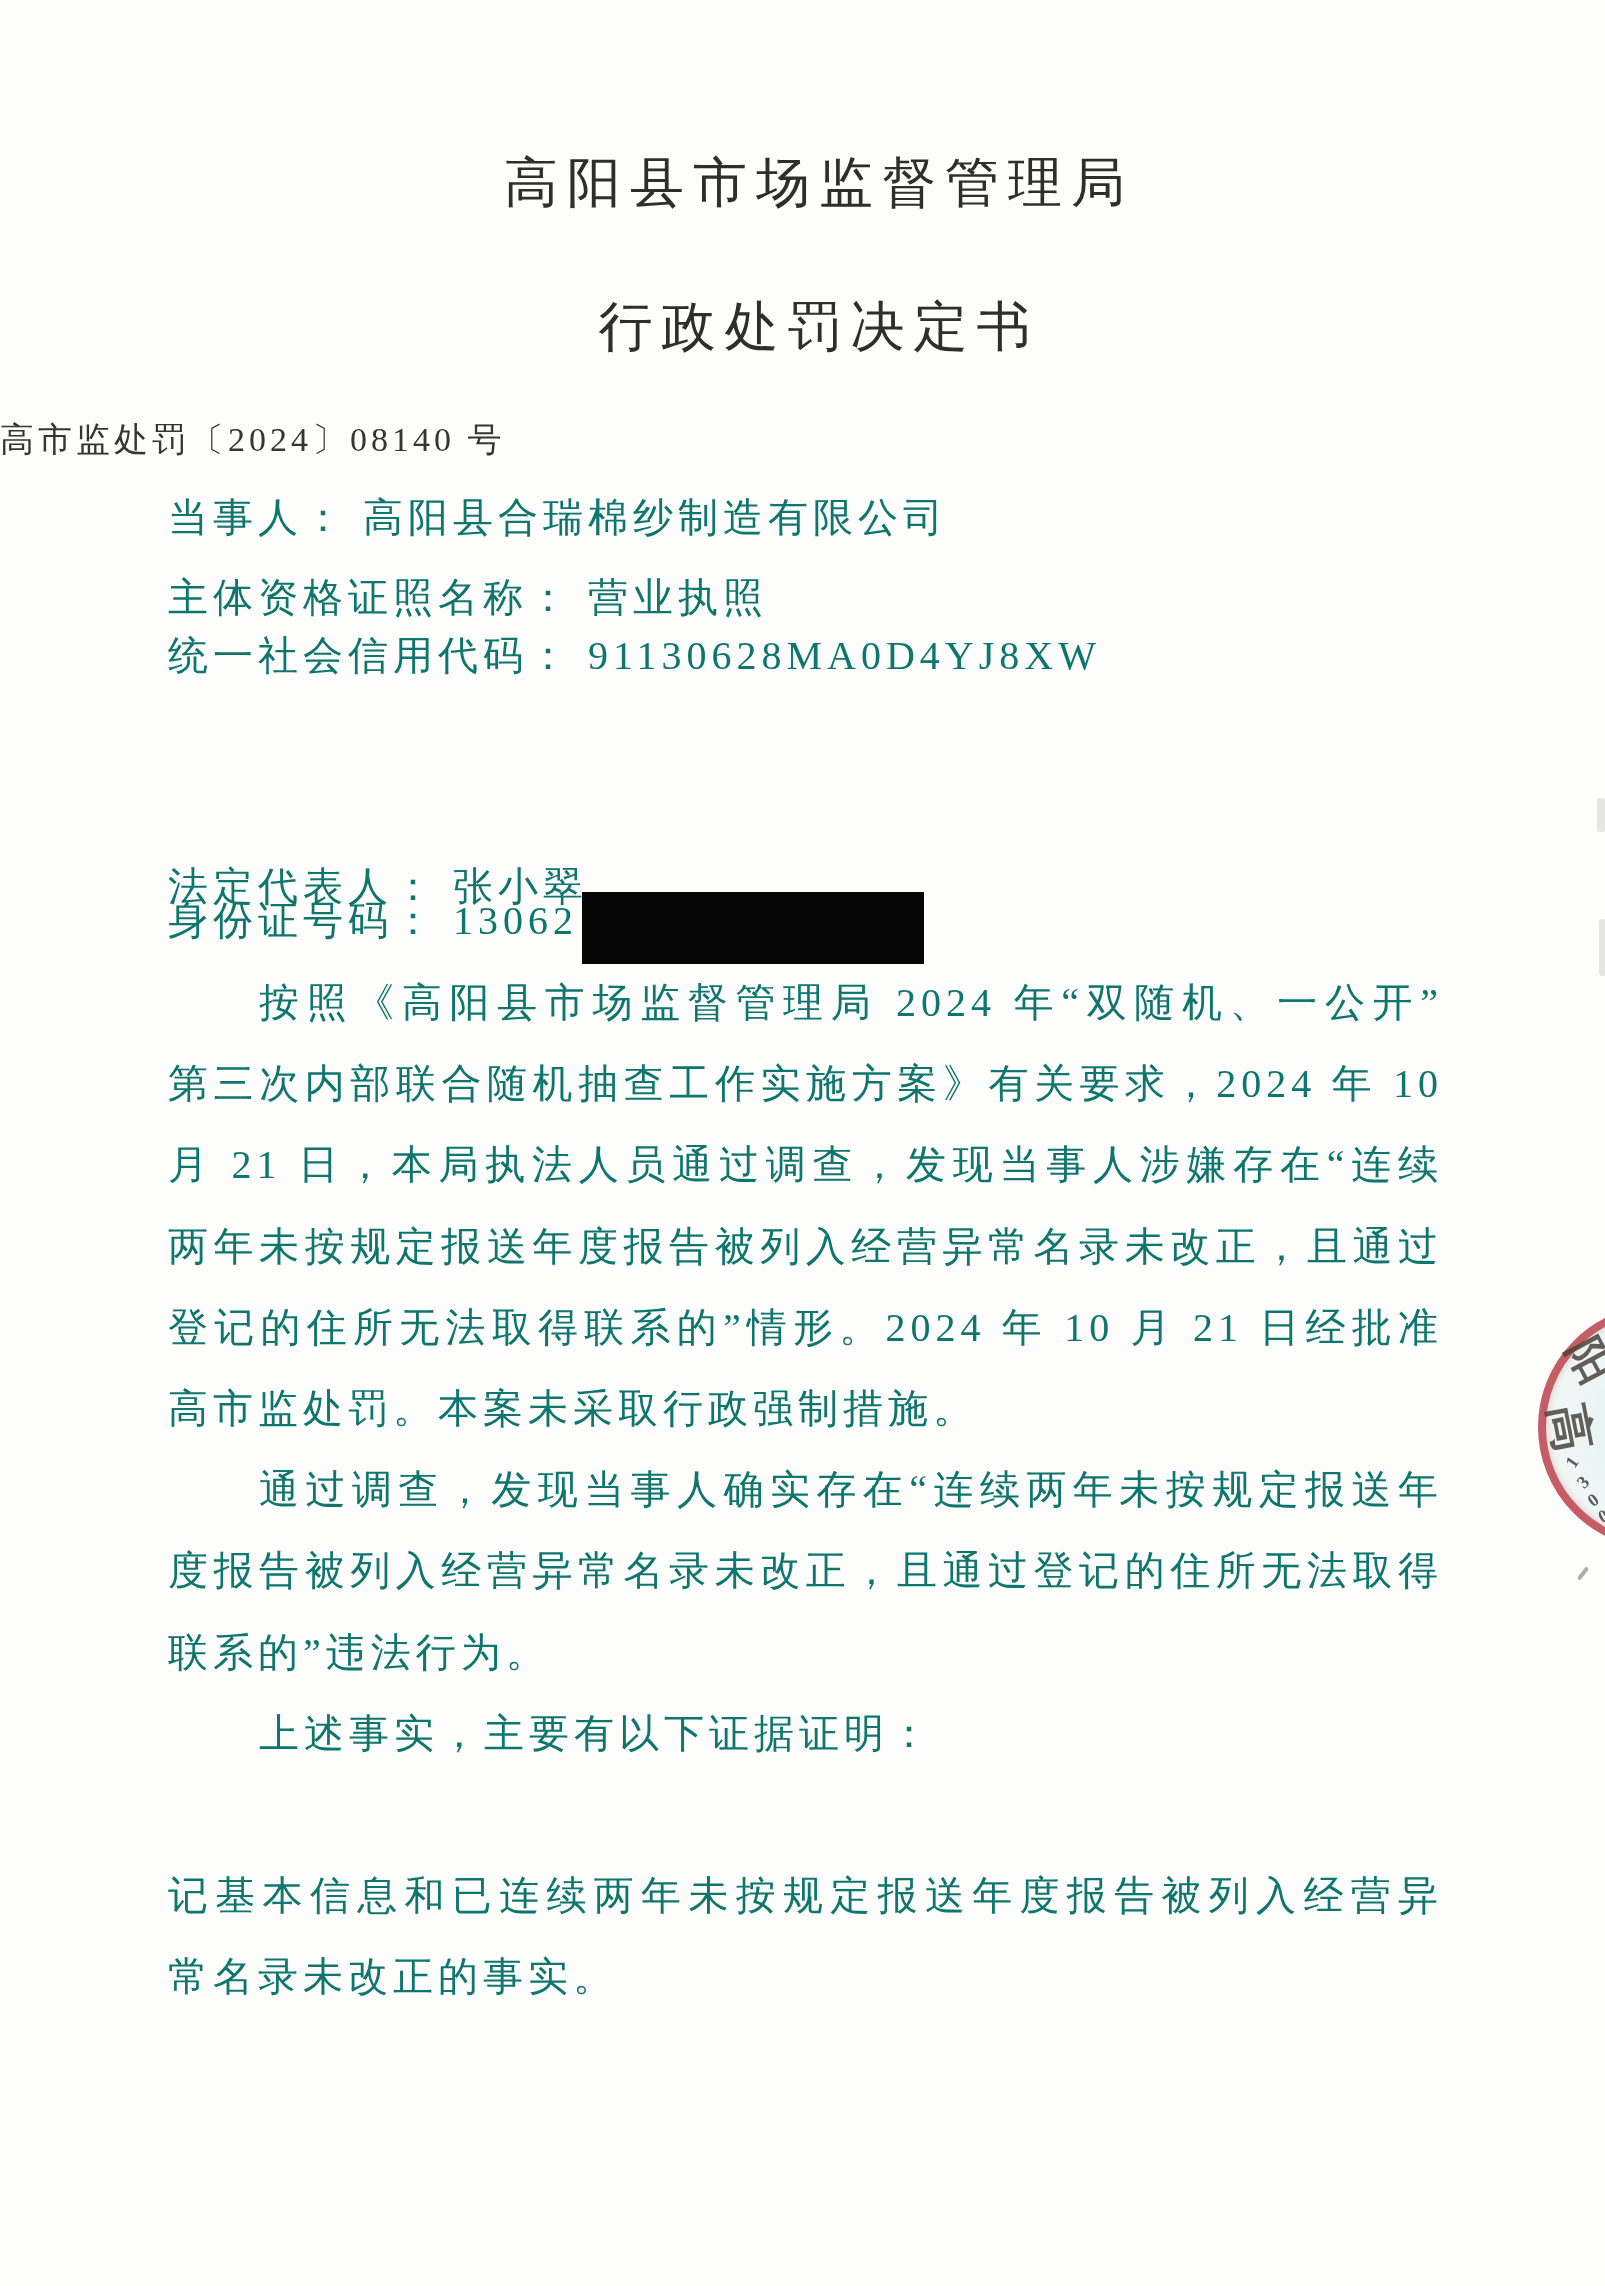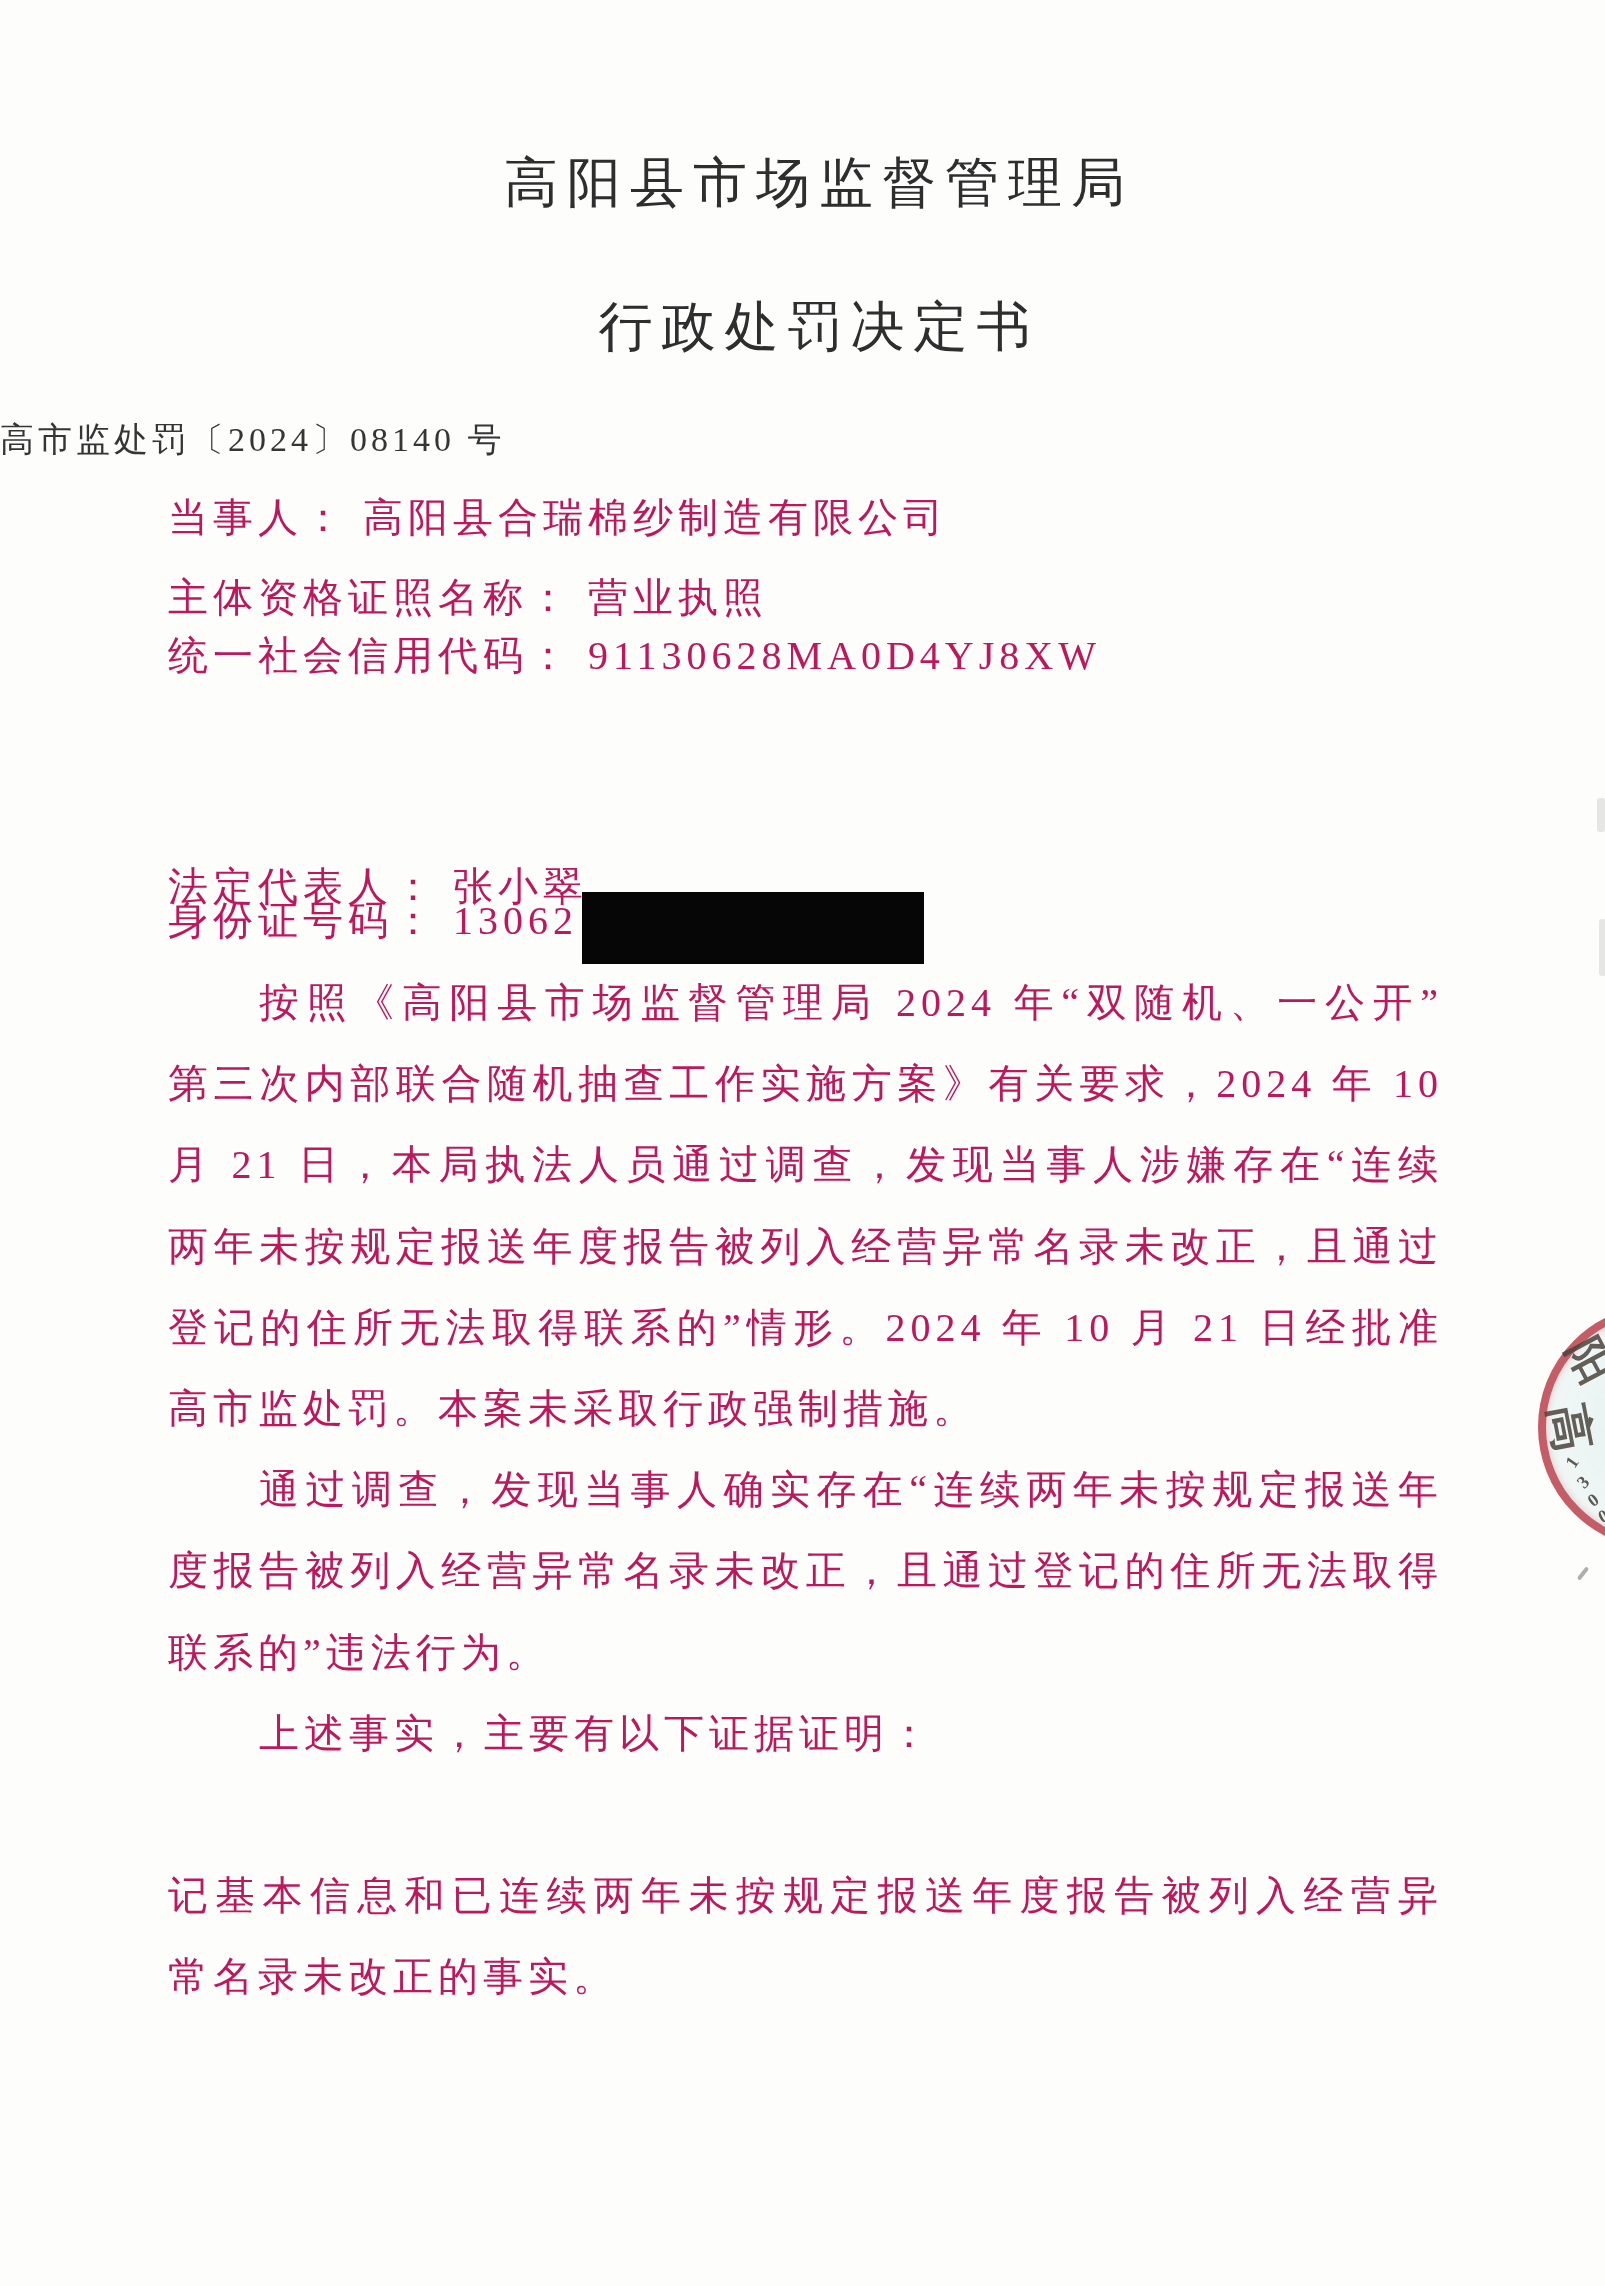--- a/index.html
+++ b/index.html
@@ -27,21 +27,21 @@
     position:absolute; top:417px; left:0; width:100%;
     text-align:left;
     font-size:34px; letter-spacing:4px;
     color:#353535;
     white-space:nowrap;
   }
   .line {
     position:absolute; left:168px; width:1275px;
     font-size:40px; letter-spacing:5px;
     line-height:1.15;
-    color:#be185d;
+    color:#0f766e;
     white-space:nowrap;
   }
   .just {
     white-space:normal;
     text-align:justify;
     text-align-last:justify;
   }
   .ind { text-indent:91px; }
 
   

